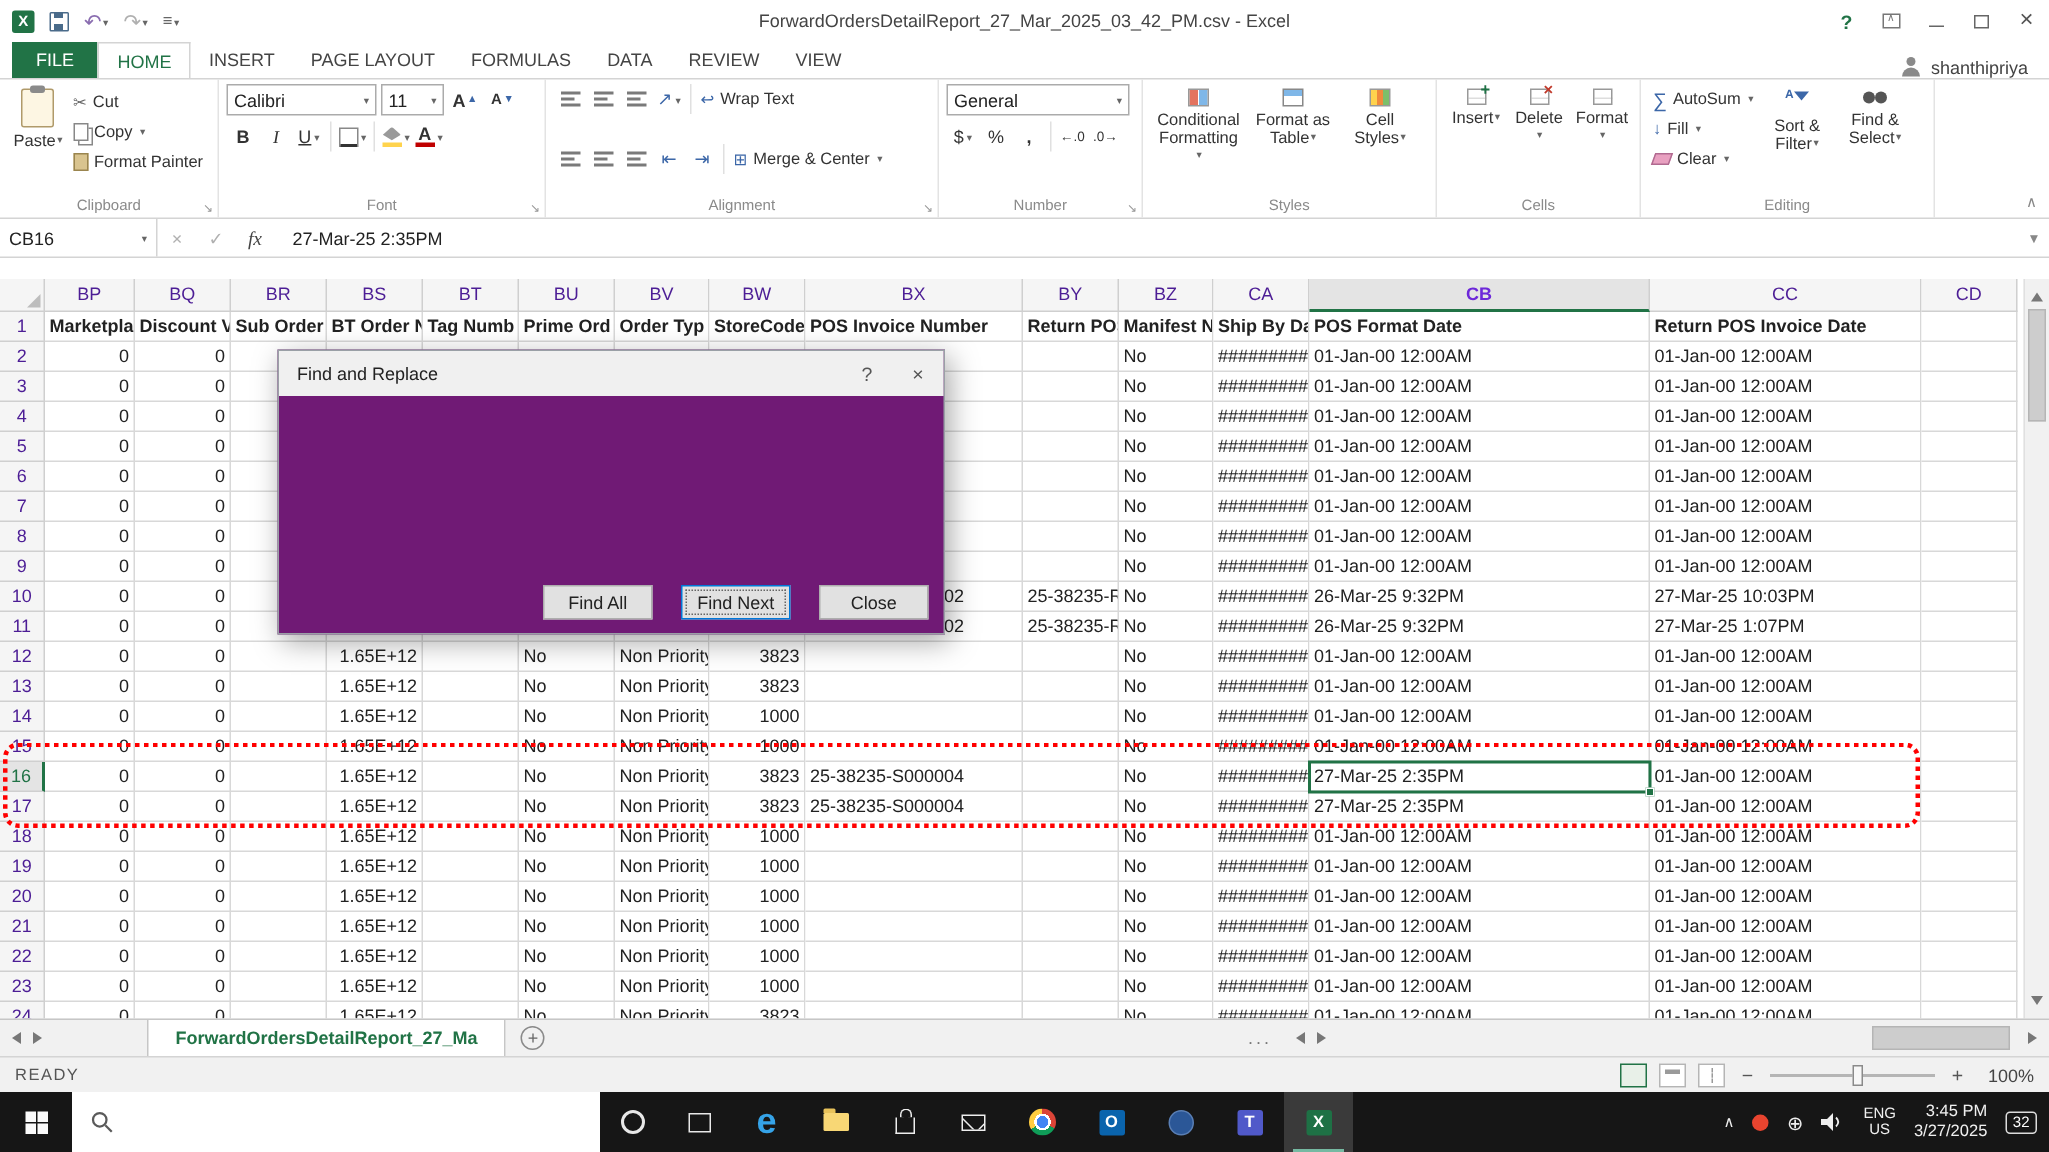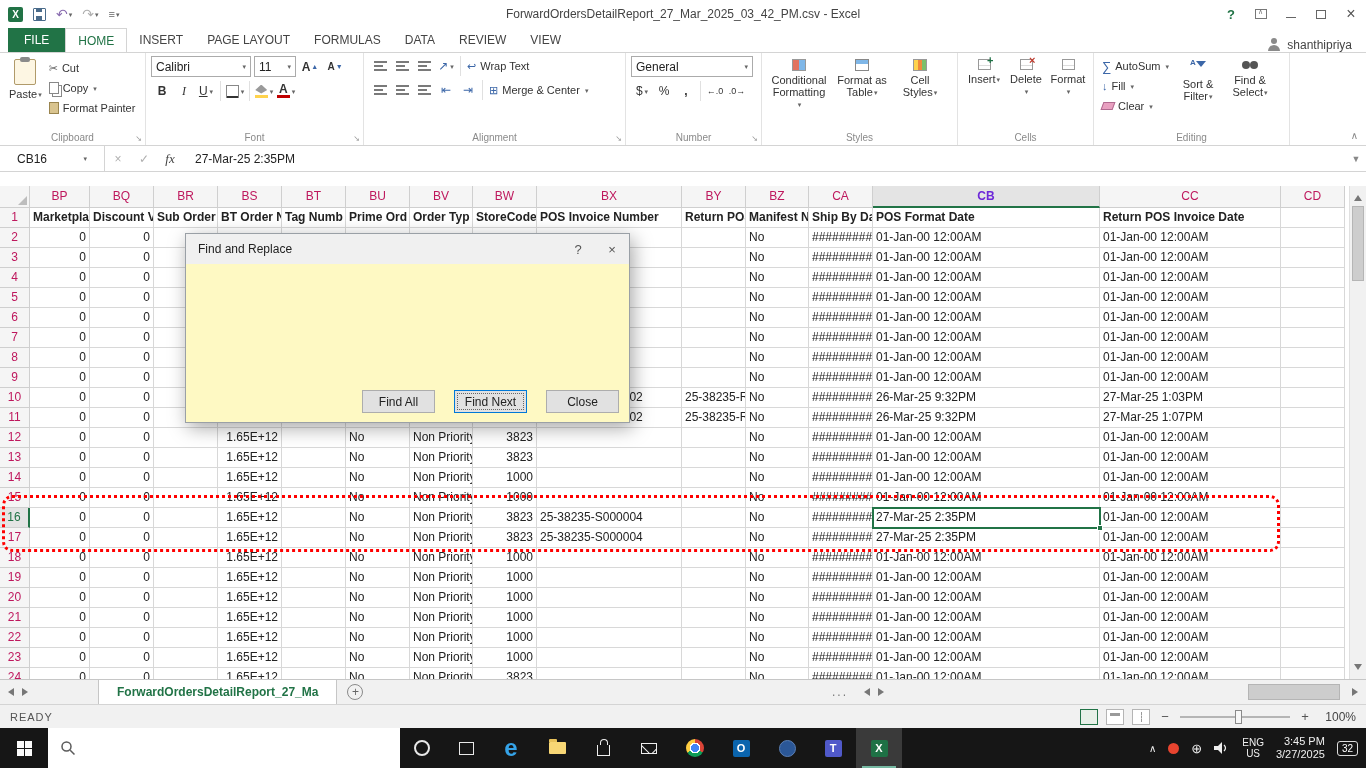--- a/index.html
+++ b/index.html
@@ -88,55 +88,55 @@
   .ic-sort { position:relative; width:16px; height:16px; }
   .ic-sort::before { content:"A"; position:absolute; left:0; top:-2px; font-size:8px; color:#3c67a8; font-weight:bold; }
   .ic-sort::after { content:""; position:absolute; right:0; top:2px; border:5px solid transparent; border-top:6px solid #3c67a8; }
   .ic-find { position:relative; width:16px; height:12px; }
   .ic-find::before, .ic-find::after { content:""; position:absolute; top:2px; width:8px; height:8px; border-radius:50%; background:#555; }
   .ic-find::before { left:0; } .ic-find::after { right:0; }
   .ribbon-collapse { position:absolute; right:8px; bottom:4px; color:#888; font-size:10px; }
 
   
   #formulabar { position:absolute; left:0; top:146px; width:1366px; height:26px; background:#fff; border-bottom:1px solid #d4d4d4; display:flex; align-items:stretch; }
-  #namebox { width:105px; border-right:1px solid #d4d4d4; display:flex; align-items:center; padding:0 17px; font-size:12px; color:#222; }
+  #namebox { width:105px; border-right:1px solid #d4d4d4; display:flex; align-items:center; padding:0 6px; font-size:12px; color:#222; }
   #namebox .car { margin-left:auto; }
   .fbtn { width:26px; display:flex; align-items:center; justify-content:center; color:#b0b0b0; font-size:12px; }
   .fbtn.fx { color:#444; font-style:italic; font-family:"Liberation Serif", serif; font-size:13px; }
   #formula-value { flex:1; display:flex; align-items:center; padding-left:12px; font-size:12px; color:#222; }
   #fb-expand { width:20px; display:flex; align-items:center; justify-content:center; color:#888; font-size:9px; }
 
   
   #grid { position:absolute; left:0; top:186px; width:1349px; height:493px; background:#fff; overflow:hidden; }
   .grow { display:flex; }
   .gcell { flex:none; border-right:1px solid #d8d8d8; border-bottom:1px solid #d8d8d8; padding:0 3px; height:20px; line-height:19px; overflow:hidden; white-space:nowrap; font-size:12px; background:#fff; }
   .gcell.num { text-align:right; }
   .gcell.bold { font-weight:bold; }
-  .ghead, .rhead, .corner { flex:none; background:#f5f5f5; border-right:1px solid #cfcfcf; border-bottom:1px solid #cfcfcf; text-align:center; color:#be185d; font-size:12px; }
+  .ghead, .rhead, .corner { flex:none; background:#f5f5f5; border-right:1px solid #cfcfcf; border-bottom:1px solid #cfcfcf; text-align:center; color:#4c1d95; font-size:12px; }
   .ghead { height:22px; line-height:21px; }
   .ghead.sel { background:#e4e4e4; color:#6d28d9; font-weight:bold; border-bottom:2px solid #217346; }
   .rhead { width:30px; height:20px; line-height:19px; }
   .rhead.sel { background:#e4e4e4; color:#217346; border-right:2px solid #217346; }
   .corner { width:30px; height:22px; position:relative; }
   .corner::after { content:""; position:absolute; right:2px; bottom:2px; border-left:9px solid transparent; border-bottom:9px solid #bdbdbd; }
   #active-cell { position:absolute; border:2px solid #217346; background:transparent; z-index:4; }
   #fill-handle { position:absolute; width:6px; height:6px; background:#217346; border:1px solid #fff; z-index:5; }
   #found-rect { position:absolute; border:3px dotted #ff0000; border-radius:10px; z-index:6; }
 
   
   #vscroll { position:absolute; left:1349px; top:186px; width:17px; height:493px; background:#f1f1f1; border-left:1px solid #e0e0e0; }
   .tri-up { width:0; height:0; border:4px solid transparent; border-bottom:6px solid #777; margin:5px auto; }
   .tri-dn { width:0; height:0; border:4px solid transparent; border-top:6px solid #777; margin:5px auto; }
   .tri-l { width:0; height:0; border:4px solid transparent; border-right:6px solid #777; }
   .tri-r { width:0; height:0; border:4px solid transparent; border-left:6px solid #777; }
   #vthumb { position:absolute; left:2px; top:20px; width:12px; height:75px; background:#cdcdcd; border:1px solid #b5b5b5; }
   #vscroll-down { position:absolute; bottom:0; width:100%; }
 
   
-  #dialog { position:absolute; left:185px; top:233px; width:445px; height:190px; background:#fef9c3; border:1px solid #9aa0a6; box-shadow:3px 5px 18px rgba(0,0,0,.35); z-index:20; }
+  #dialog { position:absolute; left:185px; top:233px; width:445px; height:190px; background:#701a75; border:1px solid #9aa0a6; box-shadow:3px 5px 18px rgba(0,0,0,.35); z-index:20; }
   #dlg-title { height:30px; display:flex; align-items:center; padding-left:12px; font-size:12px; color:#222; background:#f0f0f0; }
   #dlg-ctl { margin-left:auto; display:flex; }
   .dlg-cbtn { width:34px; height:30px; display:flex; align-items:center; justify-content:center; color:#555; font-size:13px; }
   .dlg-tabs { display:flex; padding-left:12px; margin-top:6px; }
   .dtab { padding:3px 12px; font-size:12px; border:1px solid #d0d0d0; background:#ececec; color:#222; margin-right:1px; }
   .dtab.sel { background:#f7f7f7; border-bottom:1px solid #f7f7f7; position:relative; z-index:2; }
   .dlg-page { position:absolute; left:10px; right:10px; top:57px; height:98px; border:1px solid #d0d0d0; background:#f7f7f7; }
   .dlg-row { display:flex; align-items:center; margin:12px 10px 0 10px; }
   .dlg-label { width:78px; font-size:12px; color:#222; }
   .dlg-combo { flex:1; height:22px; background:#fff; border:1px solid #8a8a8a; display:flex; align-items:center; position:relative; }
@@ -353,21 +353,21 @@
               </span>
               <span class="car"></span>
             </div>
         </div>
       </div>
       <div class="rg-label">Font</div>
       <span class="launcher"></span>
     </div>
 
     <div class="rgroup" style="width:262px">
-      <div class="col" style="gap:4px">
+      <div class="col" style="gap:20px">
         <div class="row">
           <div class="tool">
               <span class="al-lines"></span>
             </div>
           <div class="tool">
               <span class="al-lines"></span>
             </div>
           <div class="tool">
               <span class="al-lines"></span>
             </div>
@@ -712,21 +712,21 @@
         <div class="gcell num" style="width:64px"></div>
         <div class="gcell" style="width:64px"></div>
         <div class="gcell" style="width:64px"></div>
         <div class="gcell" style="width:63px"></div>
         <div class="gcell num" style="width:64px"></div>
         <div class="gcell" style="width:145px">25-38235-S000002</div>
         <div class="gcell" style="width:64px">25-38235-R</div>
         <div class="gcell" style="width:63px">No</div>
         <div class="gcell num" style="width:64px">#########</div>
         <div class="gcell" style="width:227px">26-Mar-25 9:32PM</div>
-        <div class="gcell" style="width:181px">27-Mar-25 1:03PM</div>
+        <div class="gcell" style="width:181px">27-Mar-25 10:03PM</div>
         <div class="gcell" style="width:64px"></div>
       </div>
       <div class="grow" style="height:20px">
         <div class="rhead" style="width:30px">11</div>
         <div class="gcell num" style="width:60px">0</div>
         <div class="gcell num" style="width:64px">0</div>
         <div class="gcell" style="width:64px"></div>
         <div class="gcell num" style="width:64px"></div>
         <div class="gcell" style="width:64px"></div>
         <div class="gcell" style="width:64px"></div>

